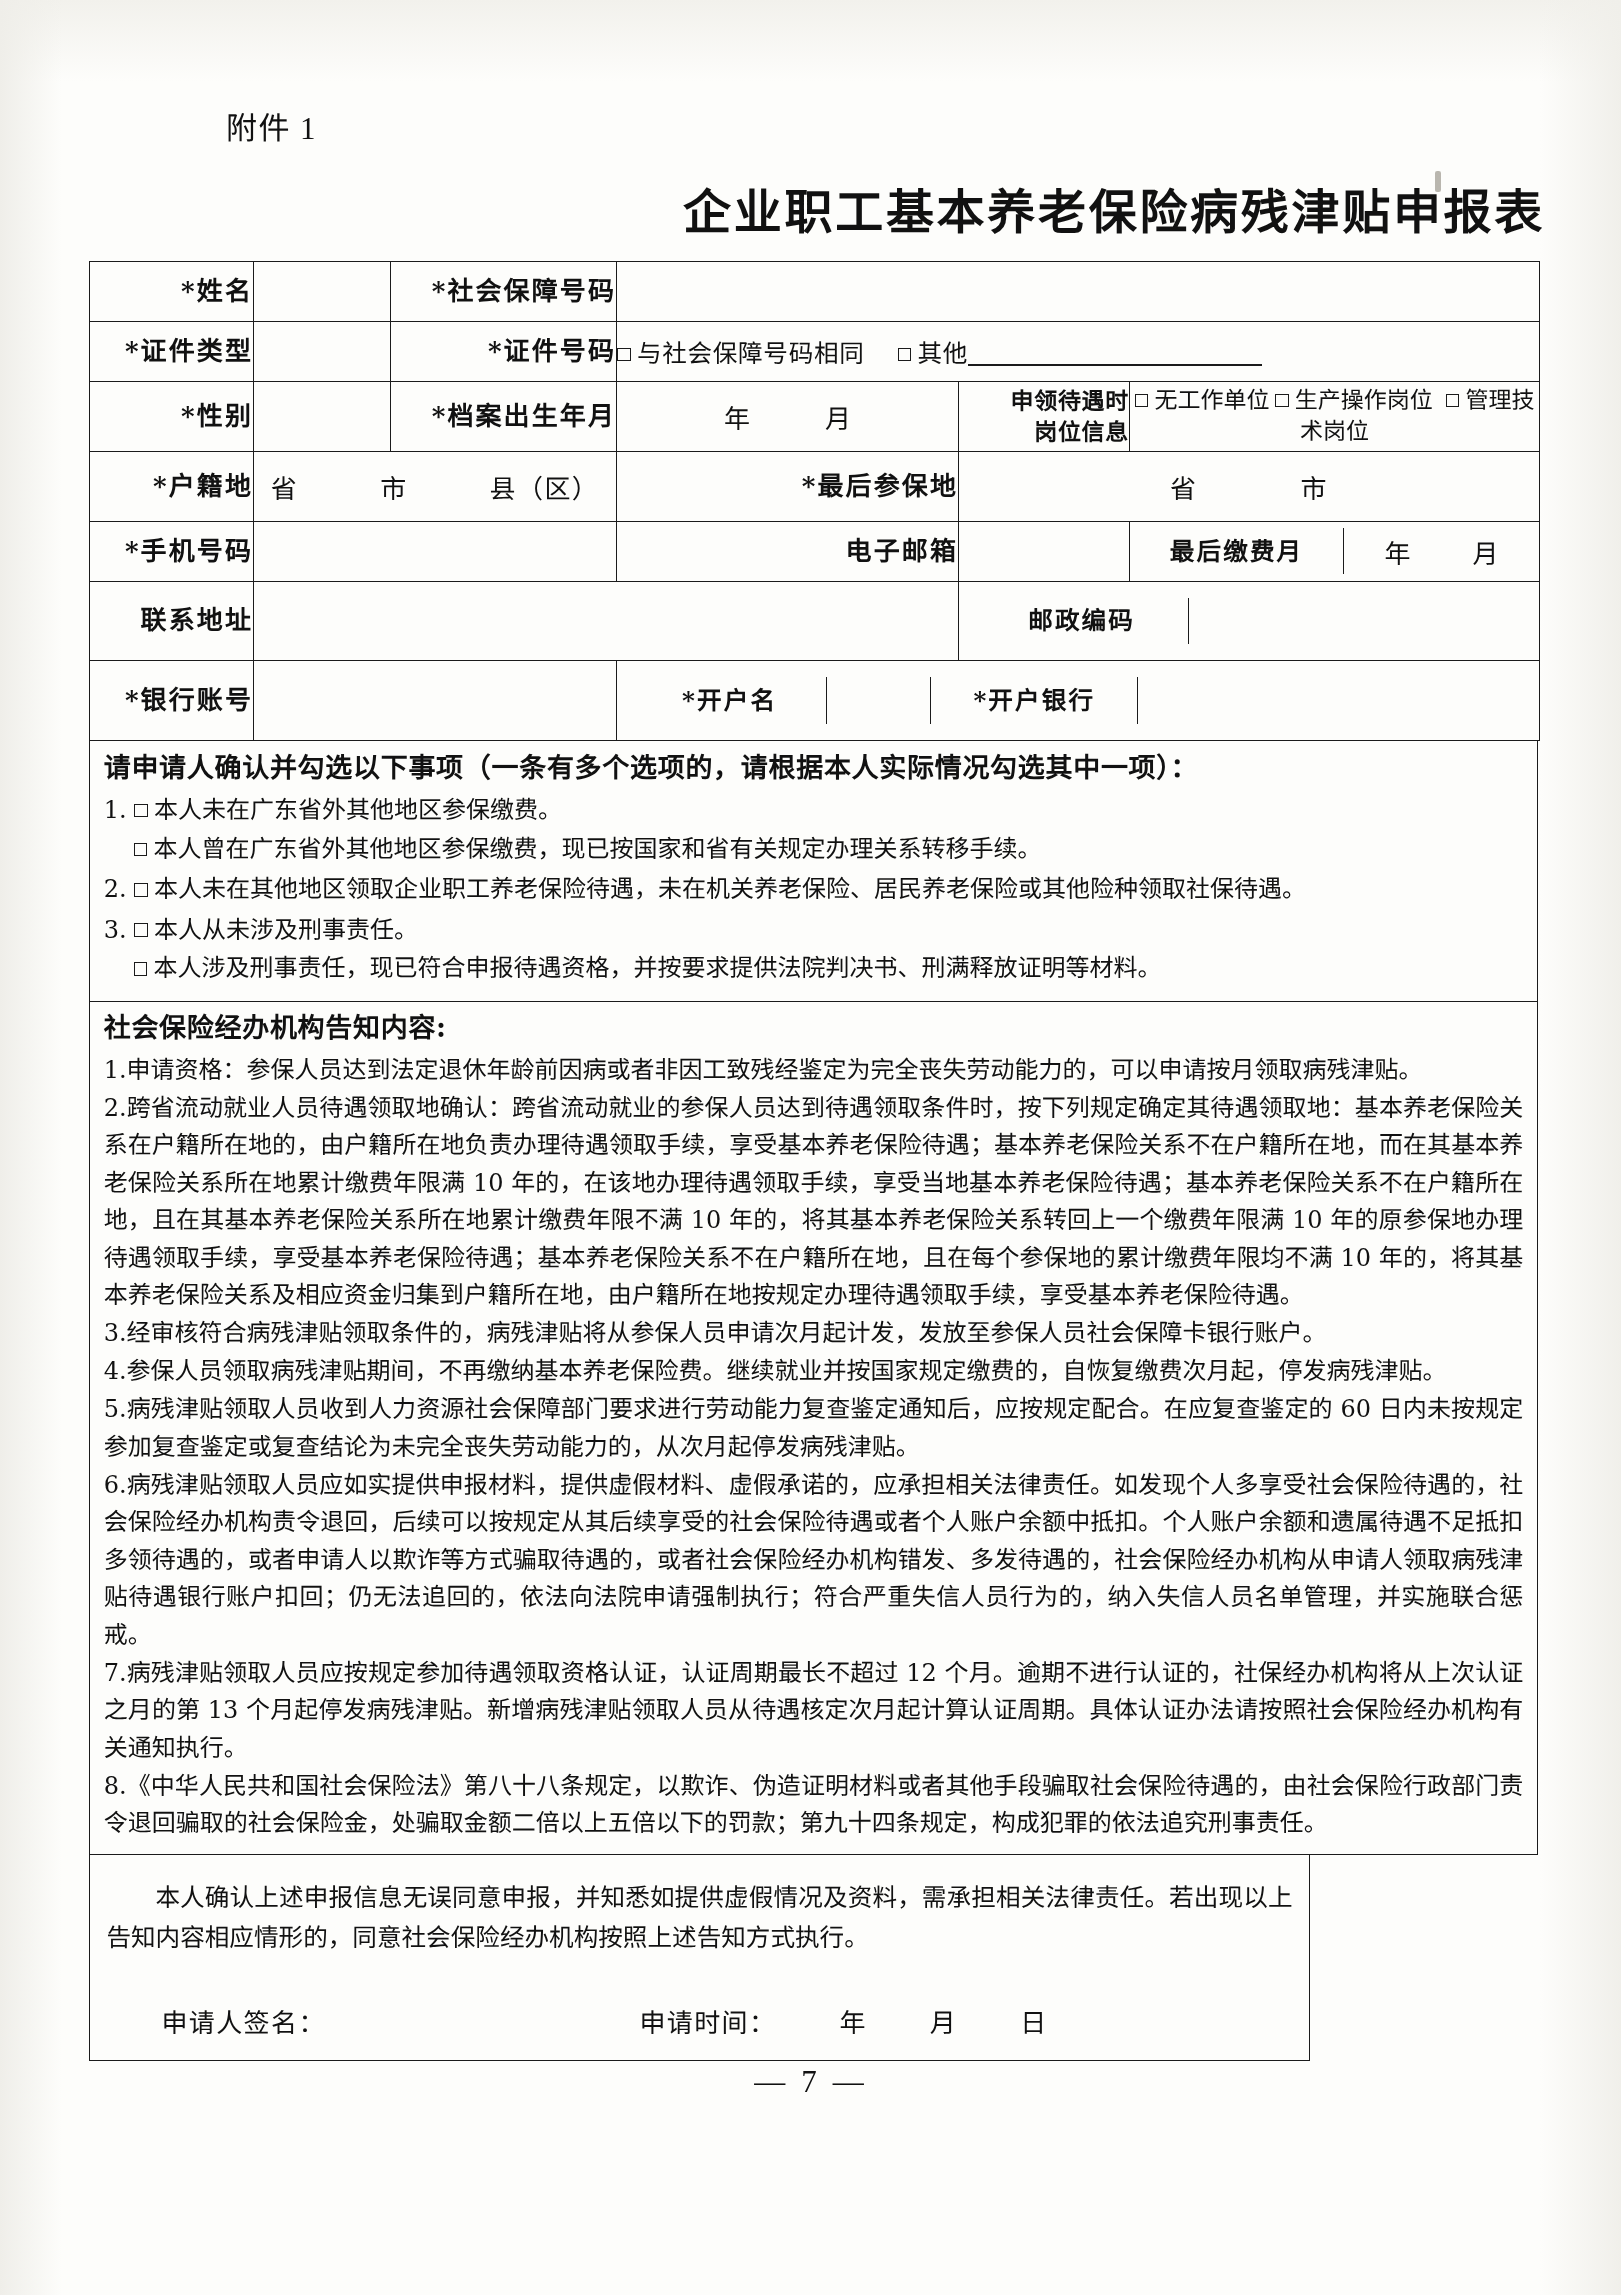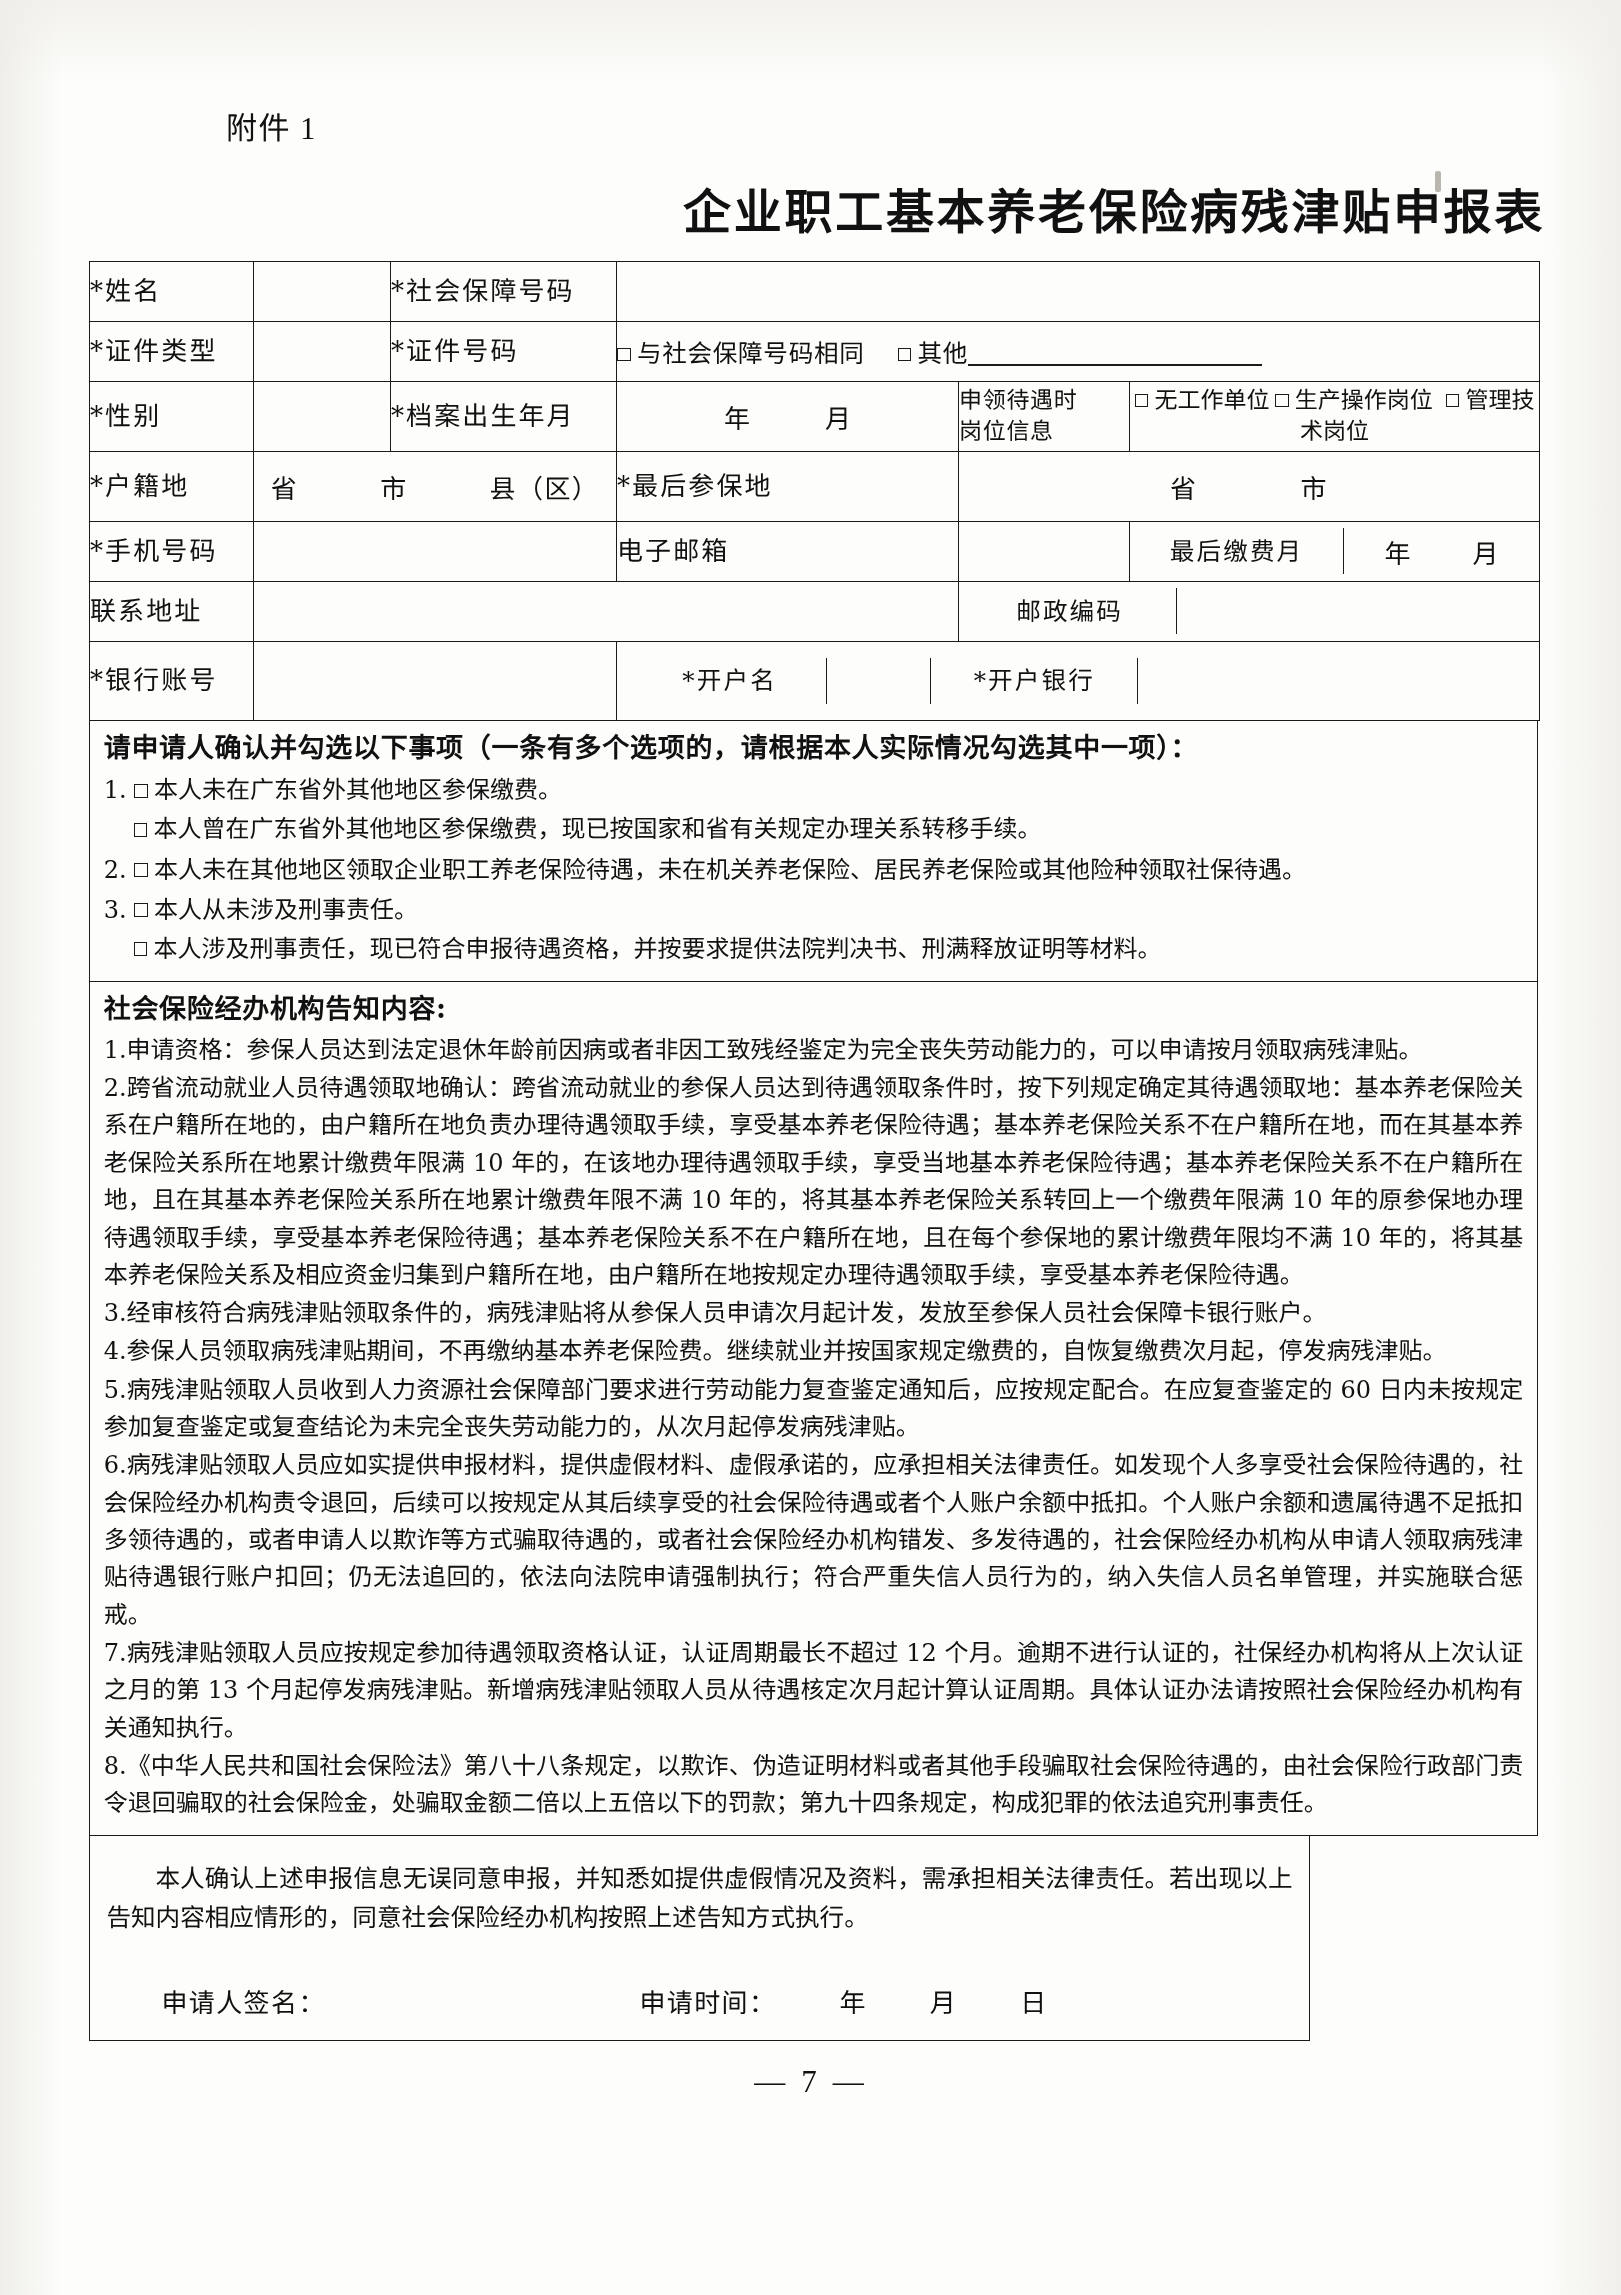--- a/index.html
+++ b/index.html
@@ -73,22 +73,22 @@
     table-layout: fixed;
     font-size: 25px;
   }
   table.form td {
     border: 1.7px solid #1b1b1b;
     padding: 0;
     vertical-align: middle;
     font-family: "DejaVu Serif", "Liberation Serif", serif;
   }
   .lbl {
-    text-align: left;
-    font-weight: normal;
+    text-align: right;
+    font-weight: bold;
     font-size: 26px;
     letter-spacing: 2.1px;
     padding: 6.8px 4.1px;
     line-height: 1.35;
   }
   .val {
     padding: 6.8px 9.6px;
     font-size: 24.6px;
   }
   .h-row { height: 60px; }
@@ -333,21 +333,21 @@
               <span>年</span>
               <span>月</span>
             </div>
           </div>
         </td>
       </tr>
 
       <tr class="h-row">
         <td class="lbl">联系地址</td>
         <td colspan="3" class="val"></td>
-        <td style="padding:4px" colspan="2">
+        <td style="padding:16px" colspan="2">
           <div style="display:flex;height:100%">
             <div class="lbl" style="flex:0 0 205px;border-right:1.7px solid #1b1b1b;display:flex;align-items:center;justify-content:center;font-size:24.6px">邮政编码</div>
             <div style="flex:1"></div>
           </div>
         </td>
       </tr>
 
       <tr class="h-row">
         <td class="lbl">*银行账号</td>
         <td colspan="2" class="val"></td>

